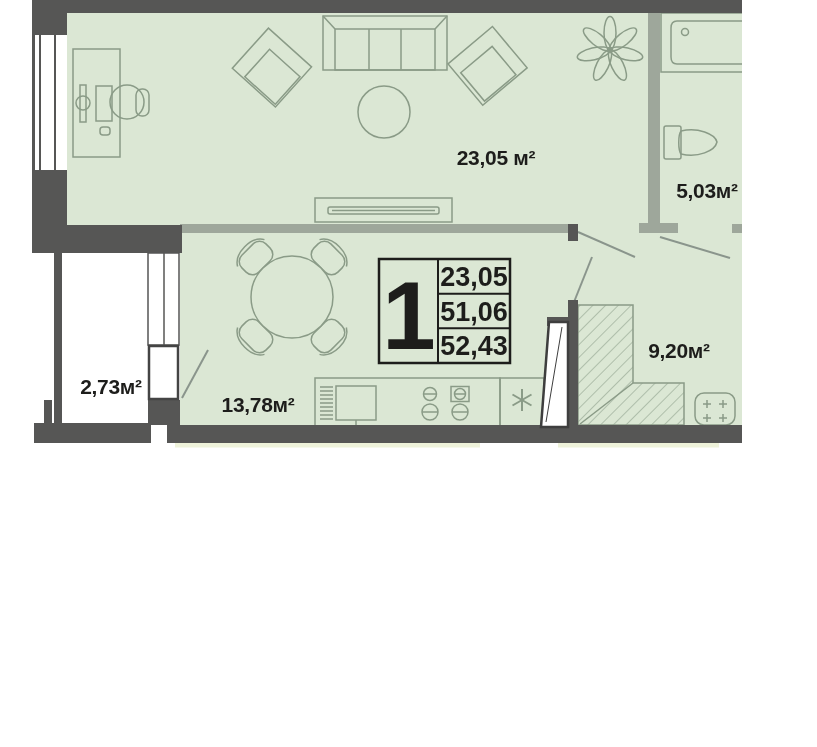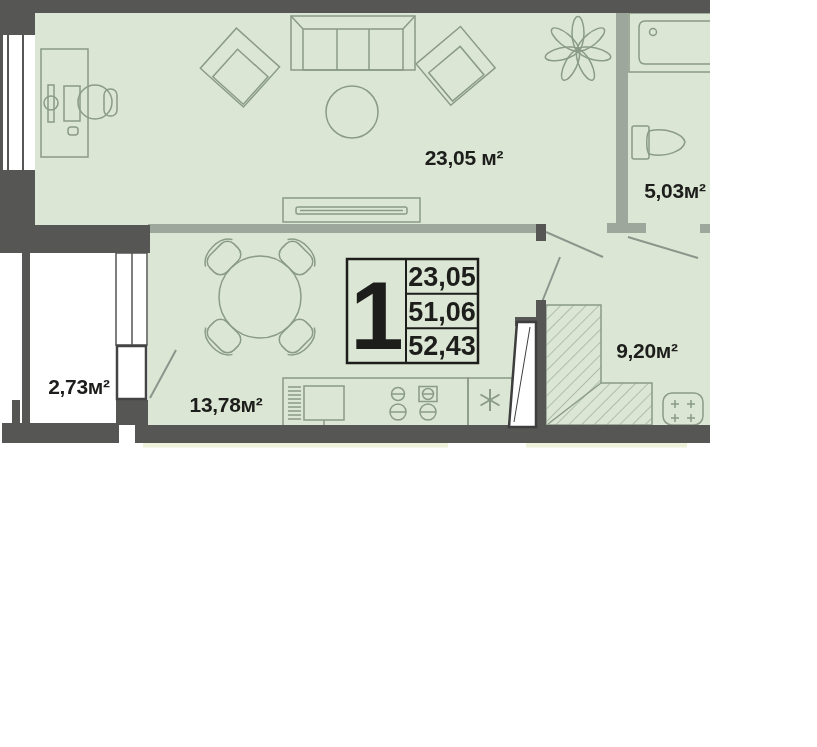--- a/index.html
+++ b/index.html
@@ -1,16 +1,16 @@
 <!DOCTYPE html>
 <html><head>
 <meta charset="utf-8">
 <style>
   html,body{margin:0;padding:0;background:#ffffff;}
-  .canvas{position:relative;width:710px;height:747px;background:#ffffff;overflow:hidden;}
+  .canvas{position:relative;width:710px;height:747px;background:#ffffff;overflow:hidden;margin-left:32px;}
   svg{display:block;}
   .lbl{font-family:"Liberation Sans",sans-serif;font-weight:700;font-size:21px;letter-spacing:-0.3px;}
   .num{font-family:"Liberation Sans",sans-serif;font-weight:700;font-size:27px;}
   .big{font-family:"Liberation Sans",sans-serif;font-weight:700;font-size:96px;}
 </style>
 </head>
 <body>
 
 <div class="canvas">
 <svg width="817" height="747" viewBox="0 0 817 747">

